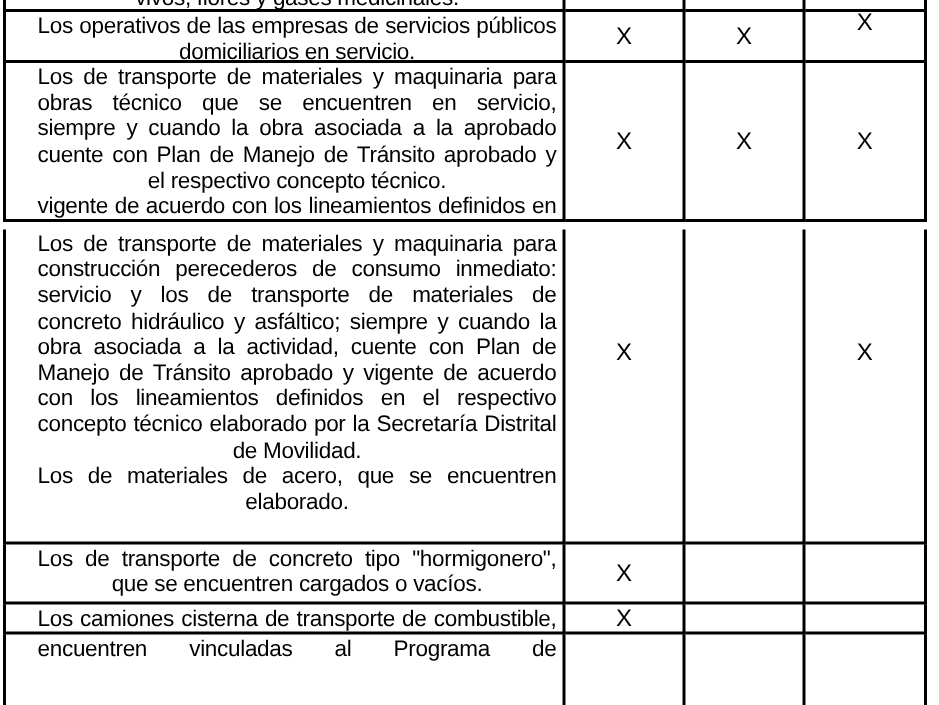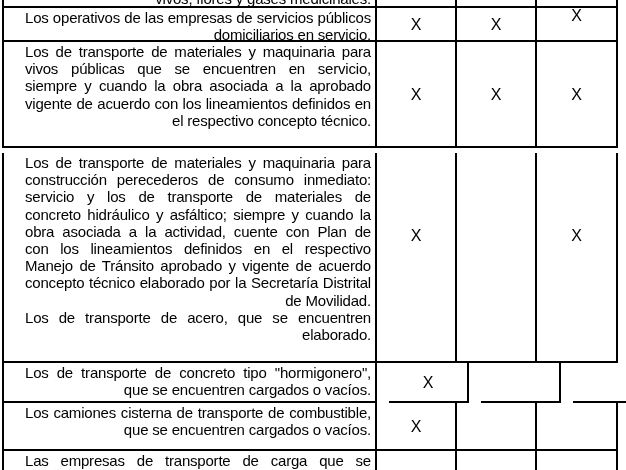--- a/index.html
+++ b/index.html
@@ -33,21 +33,21 @@
     border-bottom: 2px solid #000000;
     overflow: hidden;
   }
   .cell.text {
     border-left: 2px solid #000000;
     padding: 1px 4px 0 21px;
     font-size: 15px;
     line-height: 17.2px;
     letter-spacing: -0.2px;
   }
-  .tl { text-align: right; }
+  .tl { text-align: center; }
   .tl.just {
     text-align: justify;
     text-align-last: justify;
   }
   .cell.mark {
     display: flex;
     justify-content: center;
     align-items: center;
     font-size: 16px;
     line-height: 17px;
@@ -86,84 +86,84 @@
         <div class="cell mark">
           <span>X</span>
         </div>
         <div class="cell mark top">
           <span>X</span>
         </div>
       </div>
       <div class="row" style="height: 106px;">
         <div class="cell text">
           <div class="tl just">Los de transporte de materiales y maquinaria para</div>
-          <div class="tl just">vivos públicas que se encuentren en servicio,</div>
+          <div class="tl just">obras técnico que se encuentren en servicio,</div>
           <div class="tl just">siempre y cuando la obra asociada a la aprobado</div>
+          <div class="tl just">cuente con Plan de Manejo de Tránsito aprobado y</div>
+          <div class="tl">el respectivo concepto técnico.</div>
           <div class="tl just">vigente de acuerdo con los lineamientos definidos en</div>
-          <div class="tl">el respectivo concepto técnico.</div>
         </div>
         <div class="cell mark">
           <span>X</span>
         </div>
         <div class="cell mark">
           <span>X</span>
         </div>
         <div class="cell mark">
           <span>X</span>
         </div>
       </div>
     </div>
   <div class="block" id="block-b">
       <div class="row" style="height: 210px;">
         <div class="cell text">
           <div class="tl just">Los de transporte de materiales y maquinaria para</div>
           <div class="tl just">construcción perecederos de consumo inmediato:</div>
           <div class="tl just">servicio y los de transporte de materiales de</div>
           <div class="tl just">concreto hidráulico y asfáltico; siempre y cuando la</div>
           <div class="tl just">obra asociada a la actividad, cuente con Plan de</div>
+          <div class="tl just">Manejo de Tránsito aprobado y vigente de acuerdo</div>
           <div class="tl just">con los lineamientos definidos en el respectivo</div>
-          <div class="tl just">Manejo de Tránsito aprobado y vigente de acuerdo</div>
           <div class="tl just">concepto técnico elaborado por la Secretaría Distrital</div>
           <div class="tl">de Movilidad.</div>
-          <div class="tl just">Los de transporte de acero, que se encuentren</div>
+          <div class="tl just">Los de materiales de acero, que se encuentren</div>
           <div class="tl">elaborado.</div>
         </div>
         <div class="cell mark pad">
           <span>X</span>
         </div>
         <div class="cell mark"></div>
         <div class="cell mark pad">
           <span>X</span>
         </div>
       </div>
-      <div class="row" style="height: 40px; gap: 12px;">
+      <div class="row" style="height: 40px;">
         <div class="cell text">
           <div class="tl just">Los de transporte de concreto tipo "hormigonero",</div>
           <div class="tl">que se encuentren cargados o vacíos.</div>
         </div>
         <div class="cell mark">
           <span>X</span>
         </div>
         <div class="cell mark"></div>
         <div class="cell mark"></div>
       </div>
-      <div class="row" style="height: 48px;">
+      <div class="row" style="height: 20px;">
         <div class="cell text">
           <div class="tl just">Los camiones cisterna de transporte de combustible,</div>
           <div class="tl">que se encuentren cargados o vacíos.</div>
         </div>
         <div class="cell mark">
           <span>X</span>
         </div>
         <div class="cell mark"></div>
         <div class="cell mark"></div>
       </div>
       <div class="row" style="height: 64px;">
         <div class="cell text">
-          <div class="tl just">Las empresas de transporte de carga que se</div>
           <div class="tl just">encuentren vinculadas al Programa de</div>
         </div>
         <div class="cell mark"></div>
         <div class="cell mark"></div>
         <div class="cell mark"></div>
       </div>
     </div>
 </div>
 
 </body></html>

